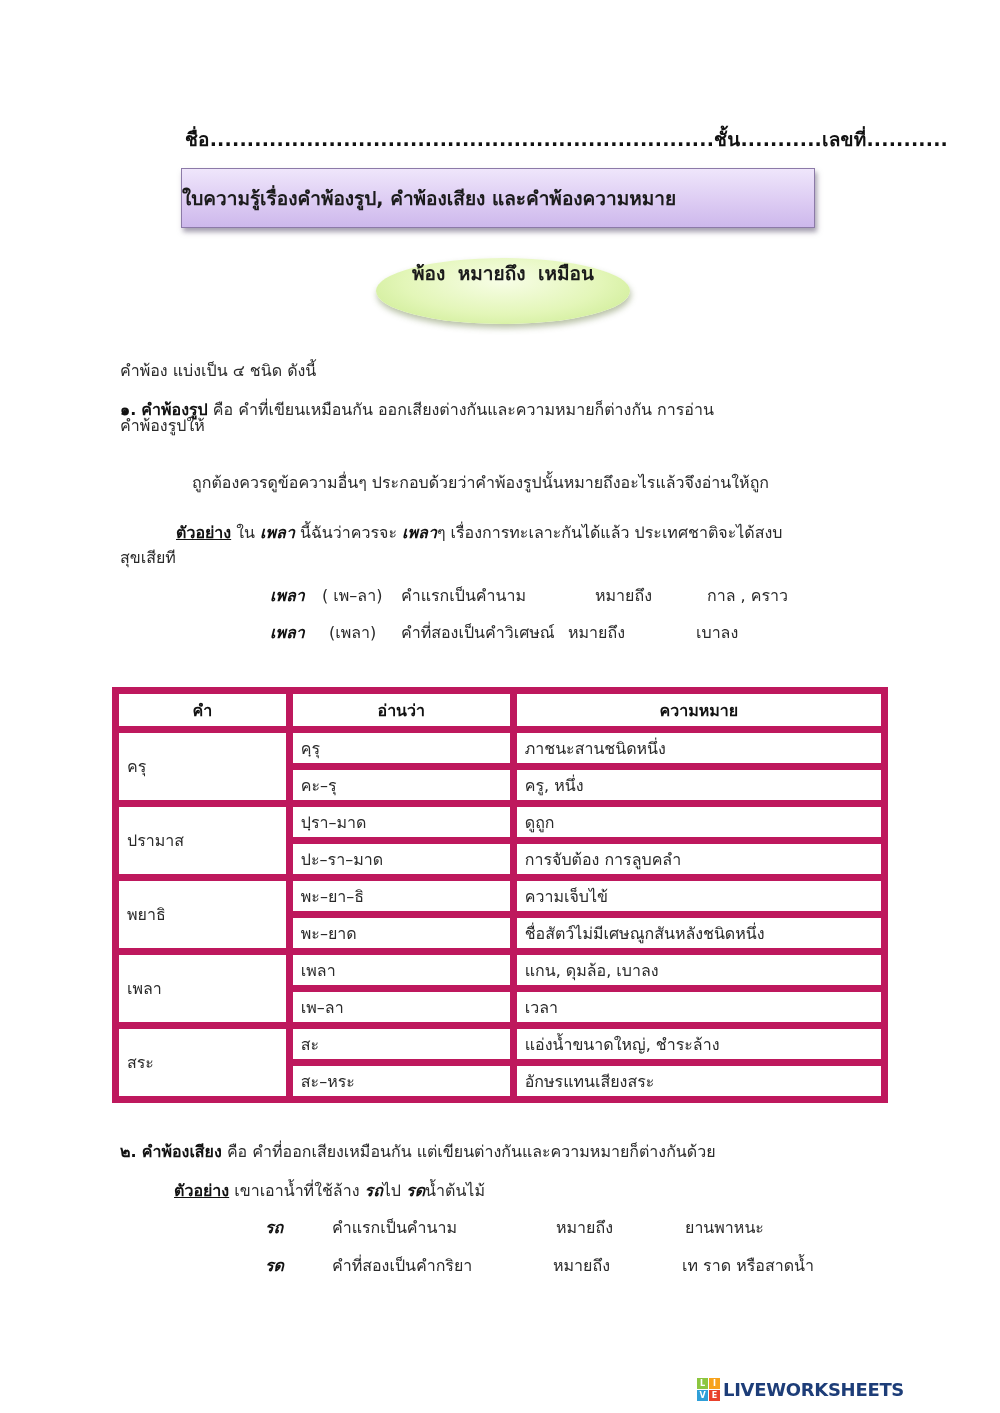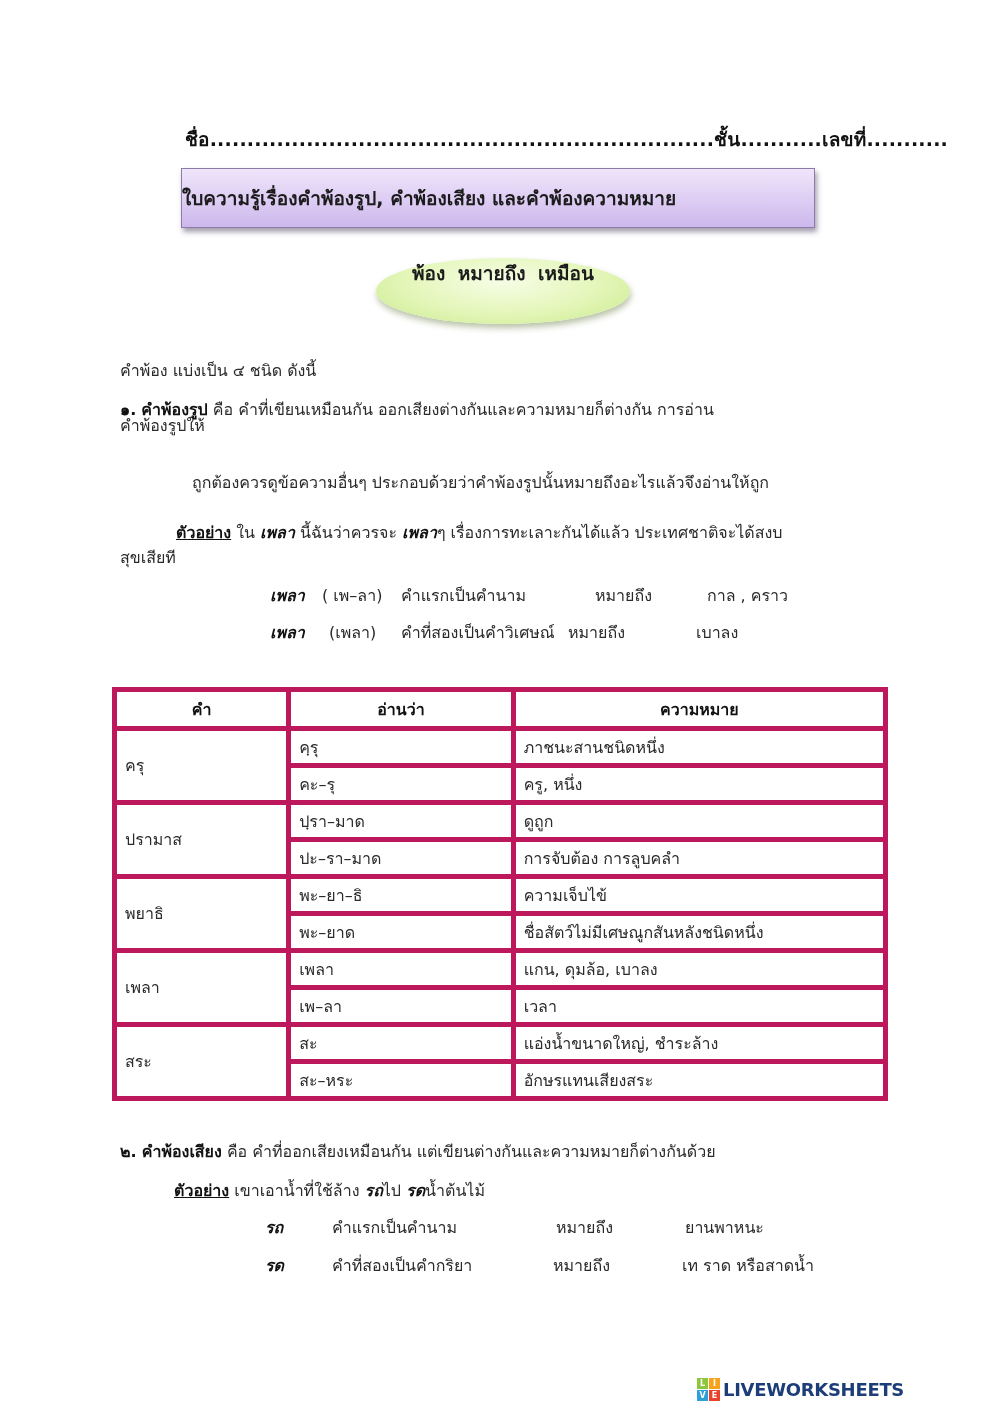--- a/index.html
+++ b/index.html
@@ -33,21 +33,21 @@
   .bi { font-weight: bold; font-style: italic; color: #111; }
   .u { text-decoration: underline; font-weight: bold; color: #111; }
 
   .row-ex { font-size: 16px; color: #2a2a2a; }
   .row-ex span { position: absolute; top: 0; white-space: nowrap; }
 
   table.words {
     position: absolute; left: 112px; top: 687px; width: 776px;
     border-collapse: collapse; font-size: 16px; color: #2a2a2a;
   }
-  table.words th, table.words td { border: 5px solid #be185d; height: 37px; padding: 0 8px; }
+  table.words th, table.words td { border: 7px solid #be185d; height: 37px; padding: 0 8px; }
   table.words th { font-weight: bold; color: #111; text-align: center; height: 39px; }
   table.words td.c { }
   table.words td.l { text-align: left; }
   col.c1 { width: 175px; } col.c2 { width: 226px; } col.c3 { width: 375px; }
 
   .logo { left: 697px; top: 1378px; display: flex; align-items: center; gap: 3px; }
   .logo-grid { display: grid; grid-template-columns: 11px 11px; grid-template-rows: 11px 11px; gap: 1px; }
   .logo-grid span { font-size: 8px; font-weight: bold; color: #fff; display: flex; align-items: center; justify-content: center; font-family: "DejaVu Sans", sans-serif; }
   .logo-text { font-family: "DejaVu Sans", sans-serif; font-weight: bold; font-size: 18px; color: #1d3d78; letter-spacing: -0.3px; }
 </style>

